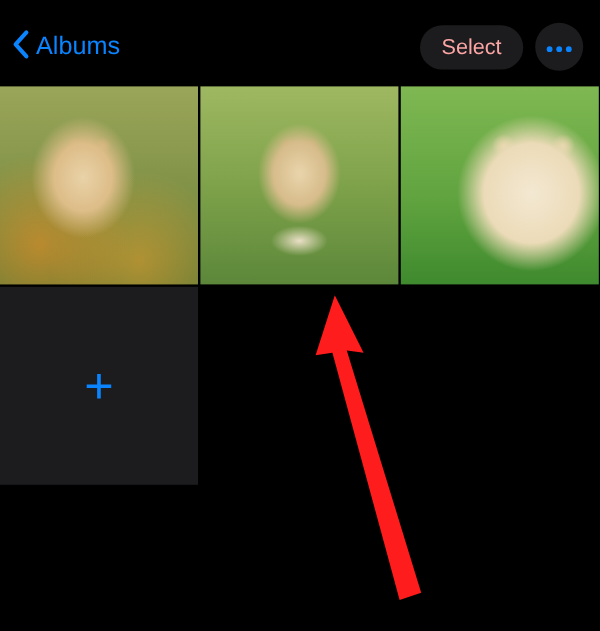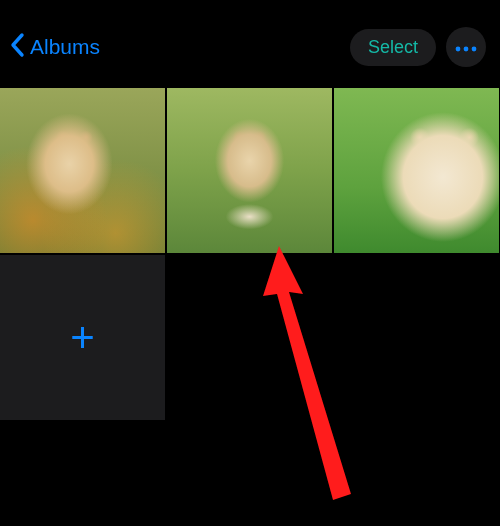--- a/index.html
+++ b/index.html
@@ -1,31 +1,31 @@
 <!DOCTYPE html>
 <html><head>
   <meta charset="utf-8">
   <style>
     * { margin: 0; padding: 0; box-sizing: border-box; }
     html, body { width: 500px; height: 526px; background: #000; font-family: -apple-system, BlinkMacSystemFont, "Helvetica Neue", Arial, sans-serif; overflow: hidden; }
     .nav {
-      height: 88px;
+      height: 72px;
       display: flex;
       align-items: center;
       justify-content: space-between;
       padding: 12px 14px 6px 0;
       background: #000;
     }
     .nav-left { display: flex; align-items: center; gap: 2px; cursor: pointer; padding-left: 8px; }
     .nav-left .chev { color: #0a84ff; }
     .nav-title { color: #0a84ff; font-size: 21px; font-weight: 400; }
     .nav-right { display: flex; align-items: center; gap: 10px; }
     .select-btn {
       background: #1c1c1e;
-      color: #14b8a6;
+      color: #fca5a5;
       border: none;
       border-radius: 20px;
       padding: 8px 18px;
       font-size: 18px;
       font-weight: 400;
       cursor: pointer;
     }
     .more-btn {
       width: 40px; height: 40px;
       background: #1c1c1e;

